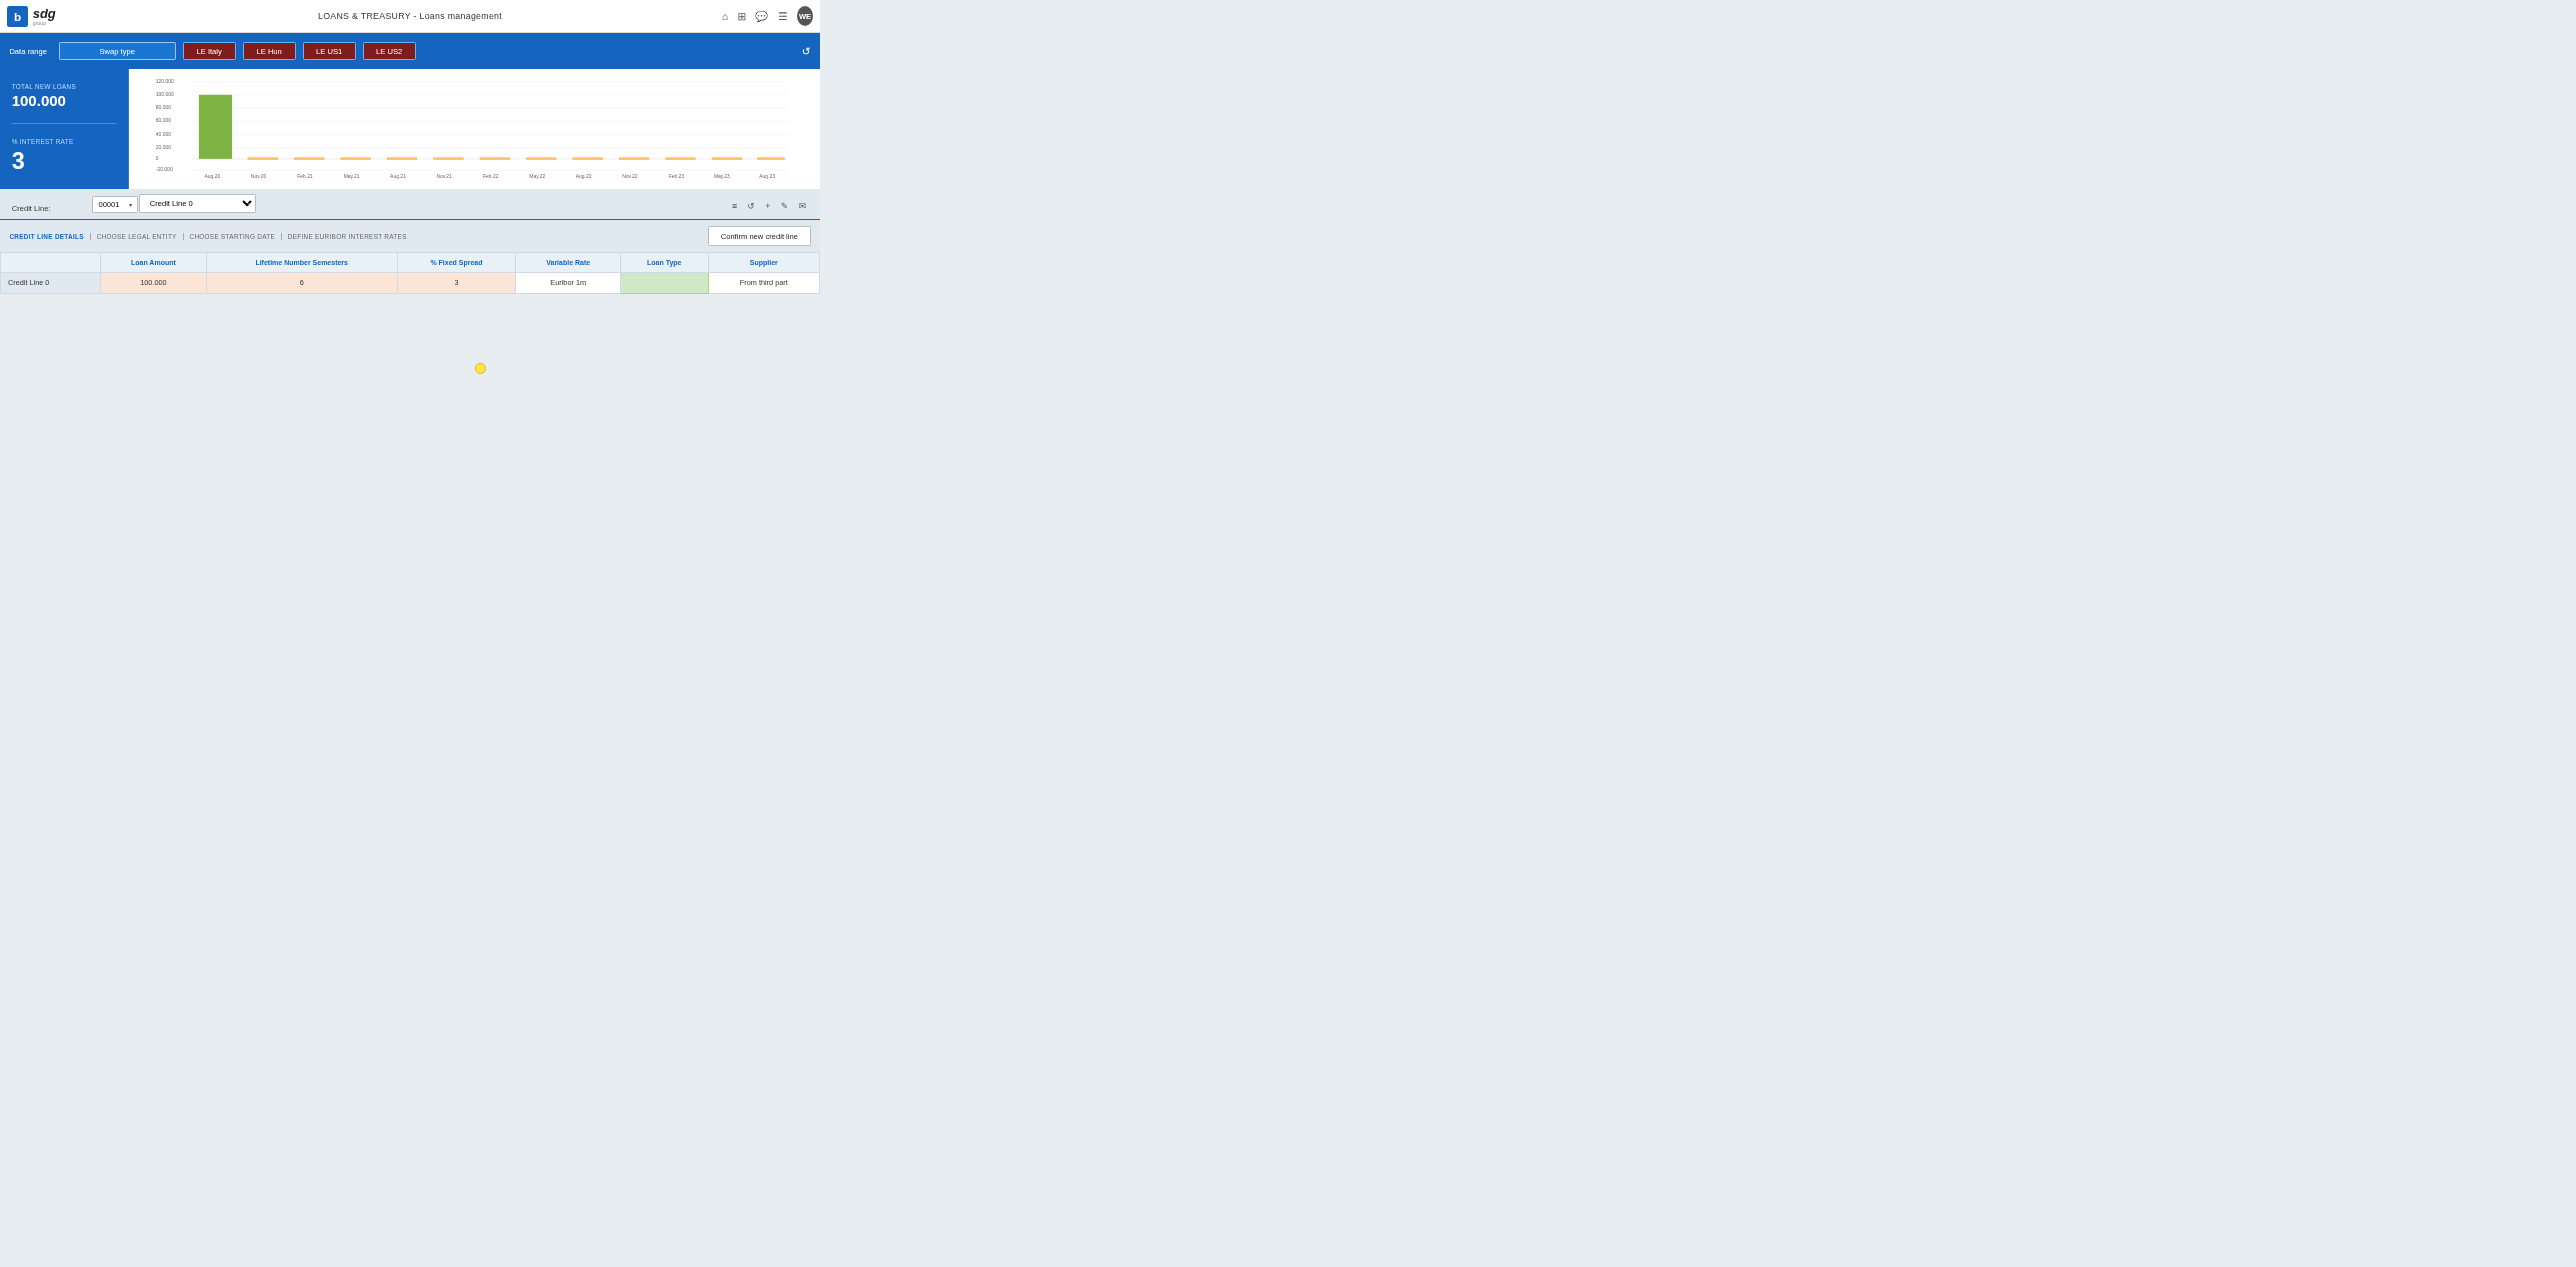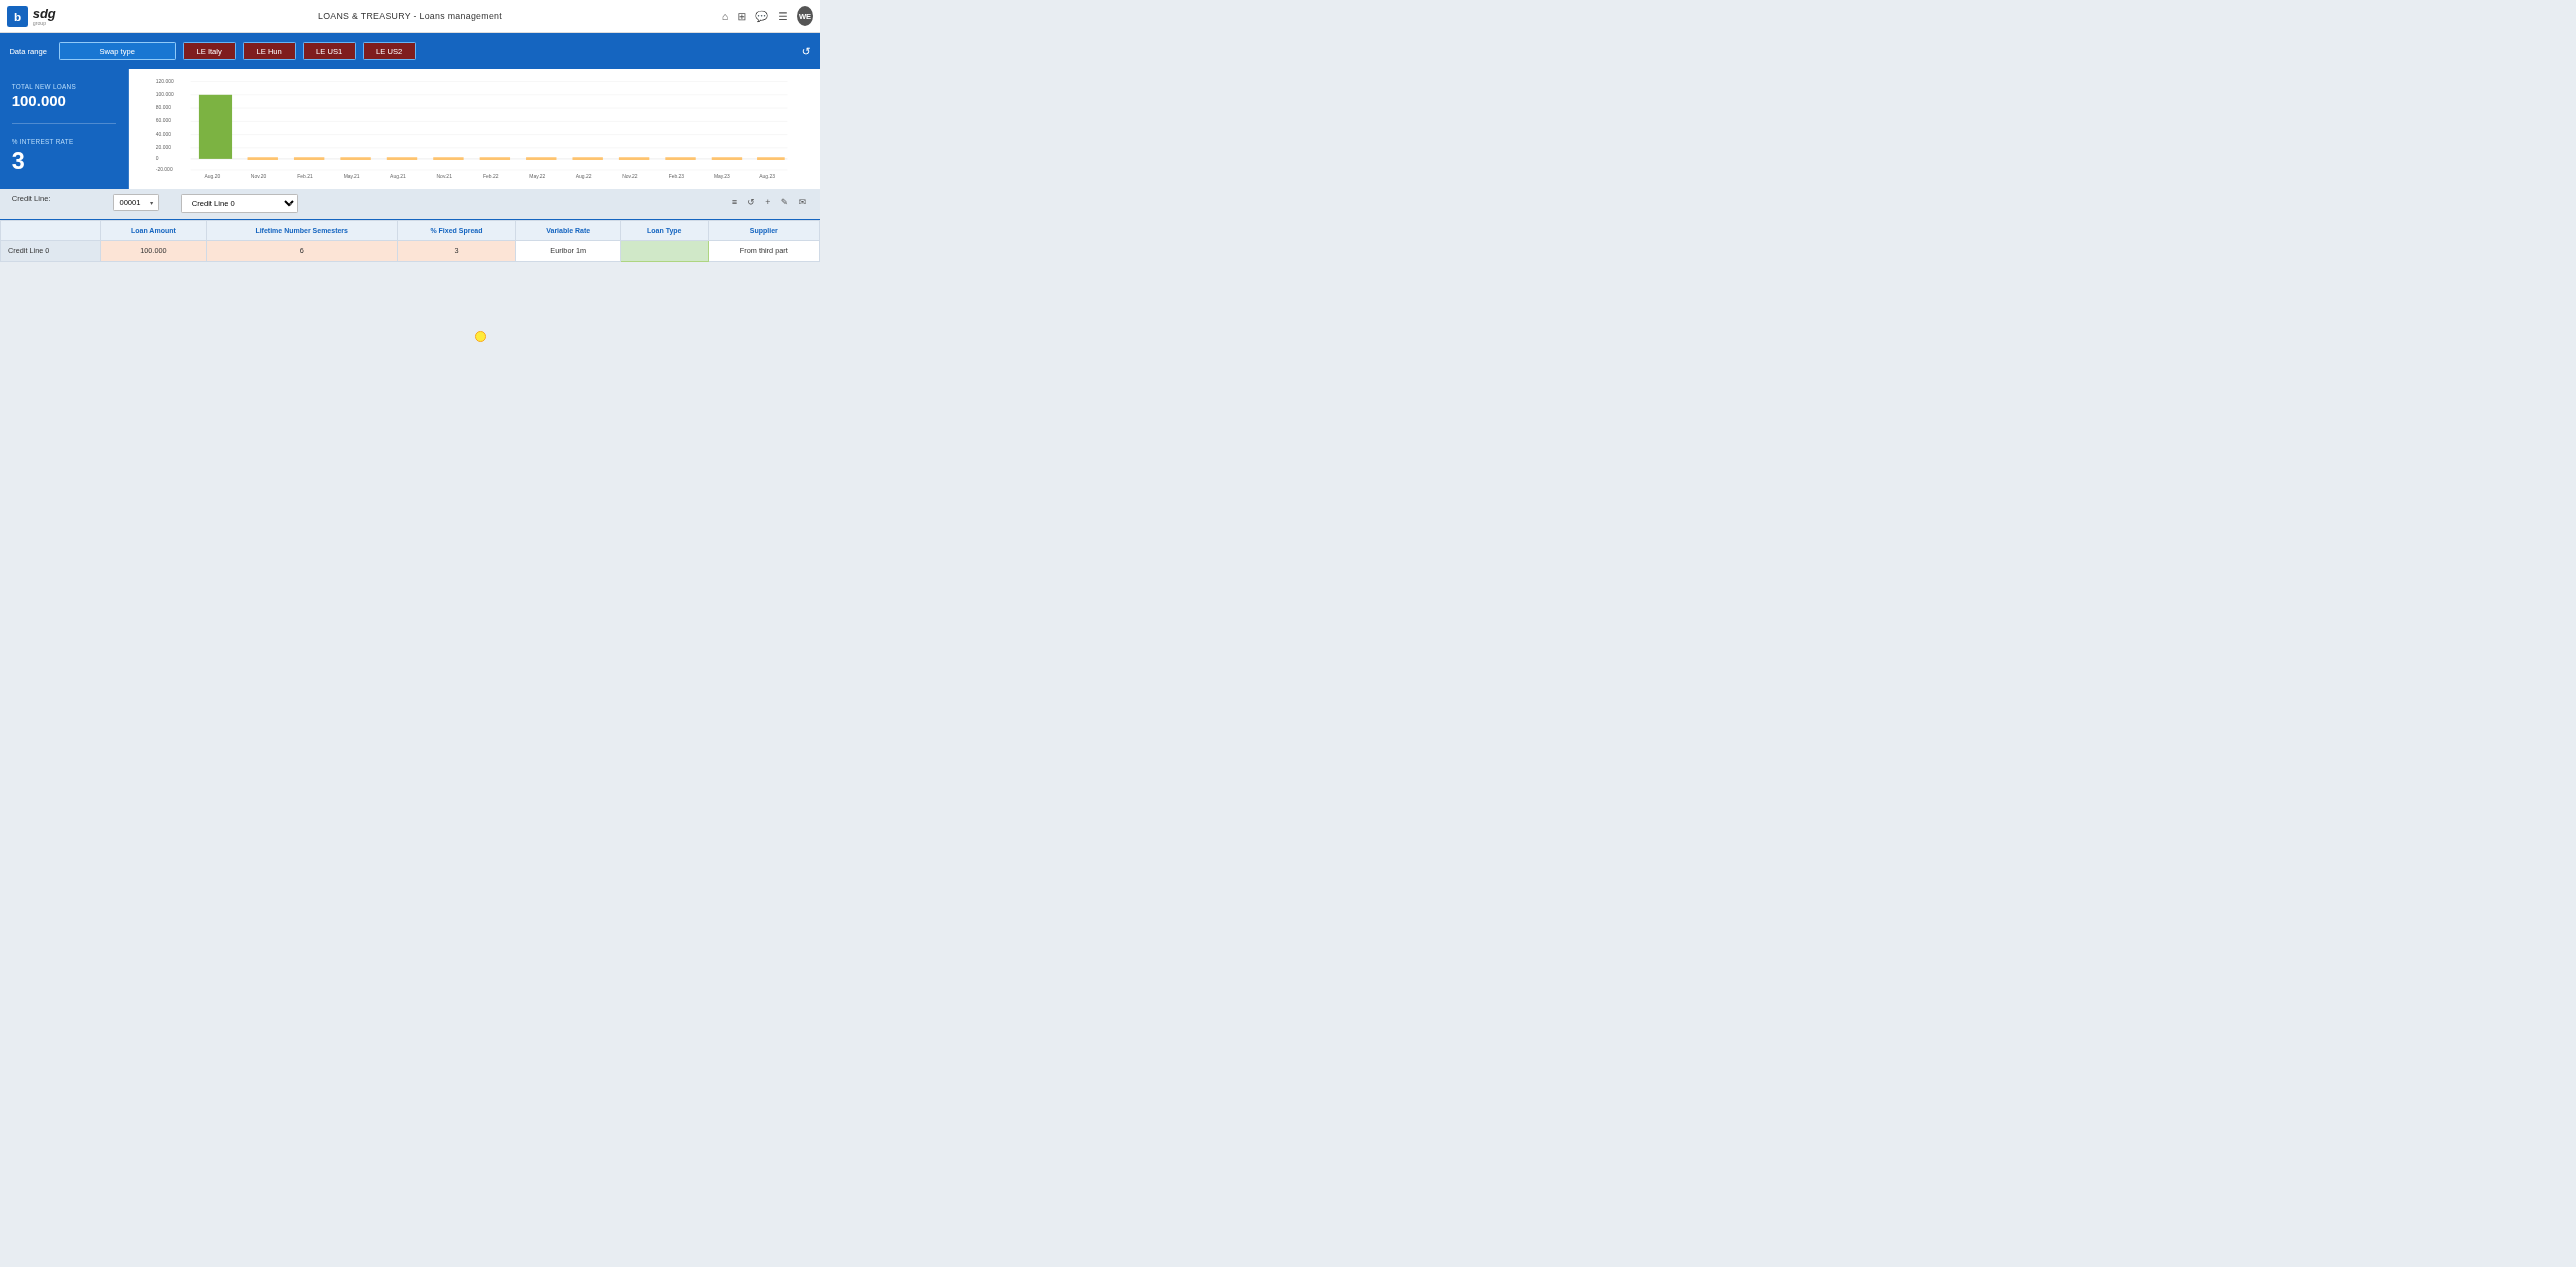--- a/index.html
+++ b/index.html
@@ -106,21 +106,21 @@
       background: #fff;
       padding: 7px 9.4px 4.7px 4.7px;
       position: relative;
     }
     .chart-svg { width: 100%; height: 105px; }
 
     
     .credit-line-bar {
       background: #e0e8f0;
       padding: 5.9px 11.7px;
-      display: flex; align-items: flex-start; gap: 22px;
+      display: flex; align-items: flex-end; gap: 1px;
       border-bottom: 1.2px solid #1565c0;
     }
     .cl-label { font-size: 7.6px; color: #333; font-weight: 500; }
     .cl-select {
       border: 0.6px solid #bbb;
       background: #fff;
       padding: 2.9px 16.4px 2.9px 5.9px;
       font-size: 7.6px;
       cursor: pointer;
       border-radius: 1.2px;
@@ -380,20 +380,27 @@
   <div class="cl-toolbar">
     <span class="cl-toolbar-icon">≡</span>
     <span class="cl-toolbar-icon">↺</span>
     <span class="cl-toolbar-icon">+</span>
     <span class="cl-toolbar-icon">✎</span>
     <span class="cl-toolbar-icon">✉</span>
   </div>
 </div>
 
 <div class="main-content">
+  <div class="section-header">
+    <span class="section-tab">CREDIT LINE DETAILS</span>
+    <span class="section-tab inactive">CHOOSE LEGAL ENTITY</span>
+    <span class="section-tab inactive">CHOOSE STARTING DATE</span>
+    <span class="section-tab inactive">DEFINE EURIBOR INTEREST RATES</span>
+    <button class="confirm-btn">Confirm new credit line</button>
+  </div>
 
   <div class="table-section">
     <table class="data-table">
       <thead>
         <tr>
           <th></th>
           <th>Loan Amount</th>
           <th>Lifetime Number Semesters</th>
           <th>% Fixed Spread</th>
           <th>Variable Rate</th>

